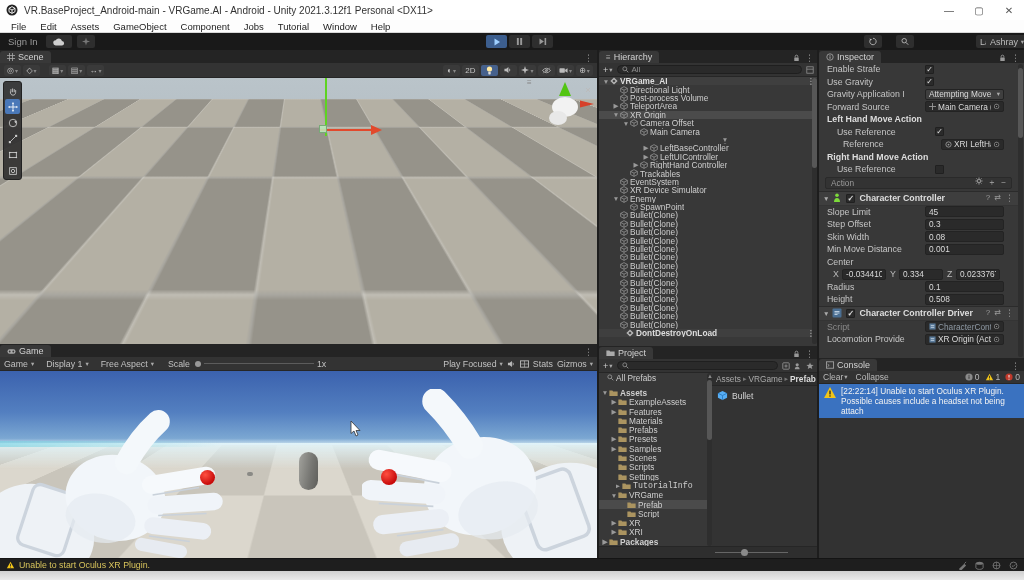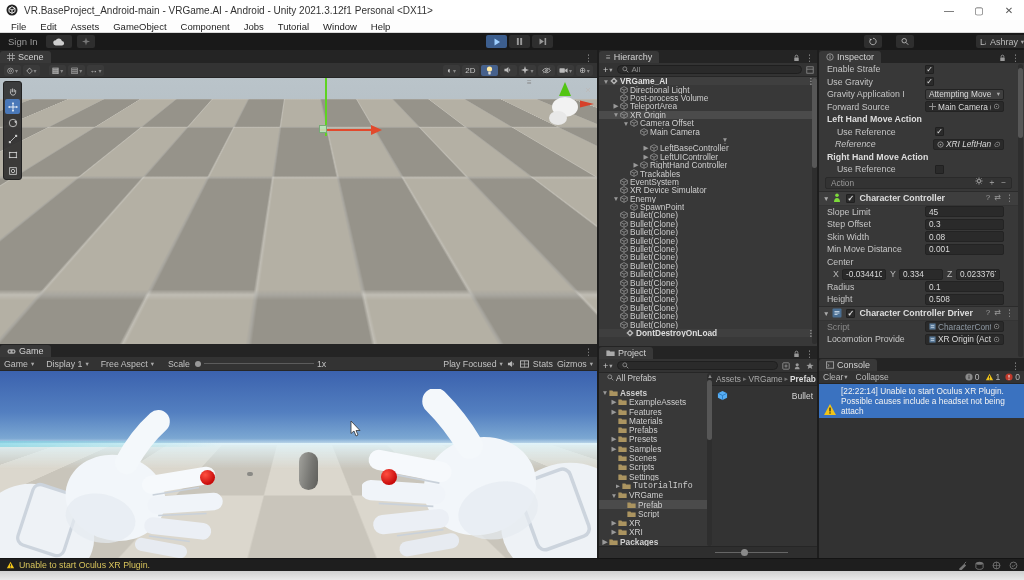--- a/index.html
+++ b/index.html
@@ -50,21 +50,21 @@
 .ival .vtxt{overflow:hidden;white-space:nowrap;flex:1}
 .dda{color:#aaa;font-size:6.5px;margin-left:auto}
 .picker{color:#999;font-size:8px;margin-left:2px;flex:none}
 .checkbox{width:9px;height:9px;background:#2a2a2a;border:1px solid #202020;border-radius:1px;color:#e0e0e0;font-size:8px;line-height:8px;text-align:center;flex:none}
 .ihdr-row{font-weight:bold;color:#dddddd}
 .comp-hdr{height:15px;background:#3e3e3e;border-top:1px solid #2b2b2b;border-bottom:1px solid #343434;display:flex;align-items:center;gap:3px;padding:0 4px;font-size:8.8px;font-weight:bold;color:#dedede}
 .comp-hdr .rt{margin-left:auto;display:flex;gap:4px;color:#9a9a9a;font-weight:normal;font-size:8px}
 .action-bar{height:12px;margin:1px 6px;background:#333;border:1px solid #2a2a2a;border-radius:2px;display:flex;align-items:center;padding:0 5px;font-size:8.3px;color:#9a9a9a}
 .action-bar .rt{margin-left:auto;display:flex;gap:5px;color:#aaa}
 
-.con-entry{display:flex;align-items:flex-end;gap:4px;padding:2px 4px;background:#3a72c0;color:#f2f2f2;font-size:8.3px;line-height:10px}
+.con-entry{display:flex;align-items:flex-start;gap:4px;padding:2px 4px;background:#3a72c0;color:#f2f2f2;font-size:8.3px;line-height:10px}
 .cbadge{display:flex;align-items:center;gap:2px;color:#bbb;font-size:8.5px}
 
 .statusbar{left:0;top:558px;width:1024px;height:13px;background:#1e1e1e;display:flex;align-items:center;gap:4px;padding:0 6px;border-top:1px solid #141414}
 .bottomstrip{left:0;top:571px;width:1024px;height:9px;background:linear-gradient(#cfcfcf,#e9e9e9)}
 
 .viewport{overflow:hidden}
 .floor{position:absolute;transform-origin:50% 0}
 .scene-sky{background:linear-gradient(#bac4ca,#aab3b9 60%,#9aa2a7)}
 .game-sky{background:linear-gradient(180deg,#3b62ae 0%,#537fc0 22%,#7ba7d2 36%,#dceef5 40%,#e8f4f8 41%)}
 .capsule{border-radius:50px}
@@ -852,21 +852,21 @@
 
   <div class="abs" style="left:712px;top:373px;width:106px;height:173px;background:#333;overflow:hidden">
     <div style="height:13px;background:#2e2e2e;border-bottom:1px solid #262626;display:flex;align-items:center;gap:2px;padding:0 4px;font-size:8.3px;color:#aaa" id="proj-crumb">
         <span>Assets</span>
         <span style="color: rgb(119, 119, 119); font-size: 7px;">▸</span>
         <span>VRGame</span>
         <span style="color: rgb(119, 119, 119); font-size: 7px;">▸</span>
         <span style="color: rgb(221, 221, 221); font-weight: bold;">Prefab</span>
       </div>
     <div id="proj-items" style="padding:4px 5px">
-        <div style="display: flex; align-items: center; gap: 4px; font-size: 8.5px; color: rgb(213, 213, 213); justify-content: space-between;">
+        <div style="display: flex; align-items: center; gap: 4px; font-size: 8.5px; color: rgb(213, 213, 213);">
           <svg width="11" height="11" viewBox="0 0 12 12" style="flex:none">
             <path d="M6 1 11 3.5v5L6 11 1 8.5v-5z" fill="#56aef5"></path>
             <path d="M1 3.5 6 6l5-2.5M6 6v5" stroke="#2d7ec4" fill="none"></path>
           </svg>
           <span>Bullet</span>
         </div>
       </div>
   </div>
   <div class="abs" style="left:599px;top:546px;width:219px;height:12px;background:#2e2e2e;border-top:1px solid #262626;display:flex;align-items:center">
     <span style="margin-left:auto;margin-right:30px;display:flex;align-items:center;gap:0">
@@ -919,21 +919,21 @@
           <span class="picker">⊙</span>
         </span>
       </div>
       <div class="irow ihdr-row">
         <span>Left Hand Move Action</span>
       </div>
       <div class="irow" style="padding-left: 18px;">
         <span class="lbl">Use Reference</span>
         <span class="checkbox">✓</span>
       </div>
-      <div class="irow" style="padding-left: 16px; font-style: italic;">
+      <div class="irow" style="padding-left: 24px;">
         <span class="lbl">Reference</span>
         <span class="ival">
           <svg width="7" height="7" viewBox="0 0 8 8" style="flex:none;margin-right:2px">
             <circle cx="4" cy="4" r="3" fill="none" stroke="#9a9a9a"></circle>
             <circle cx="4" cy="4" r="1" fill="#9a9a9a"></circle>
           </svg>
           <span class="vtxt">XRI LeftHand Locomoti</span>
           <span class="picker">⊙</span>
         </span>
       </div>

